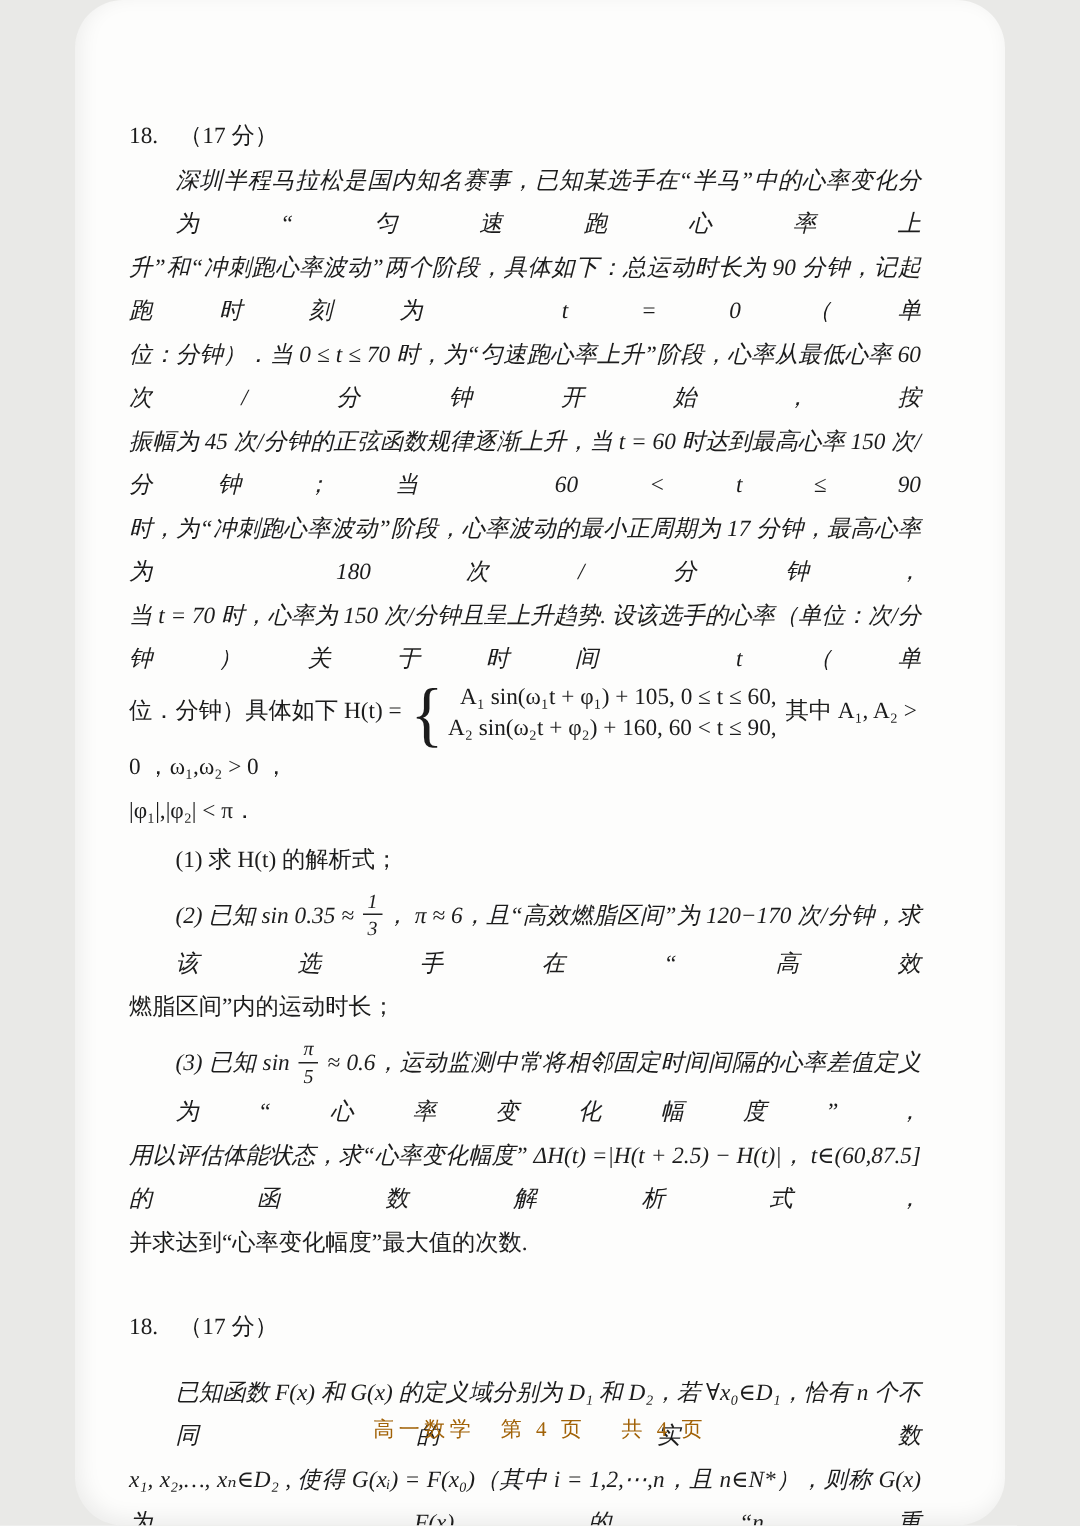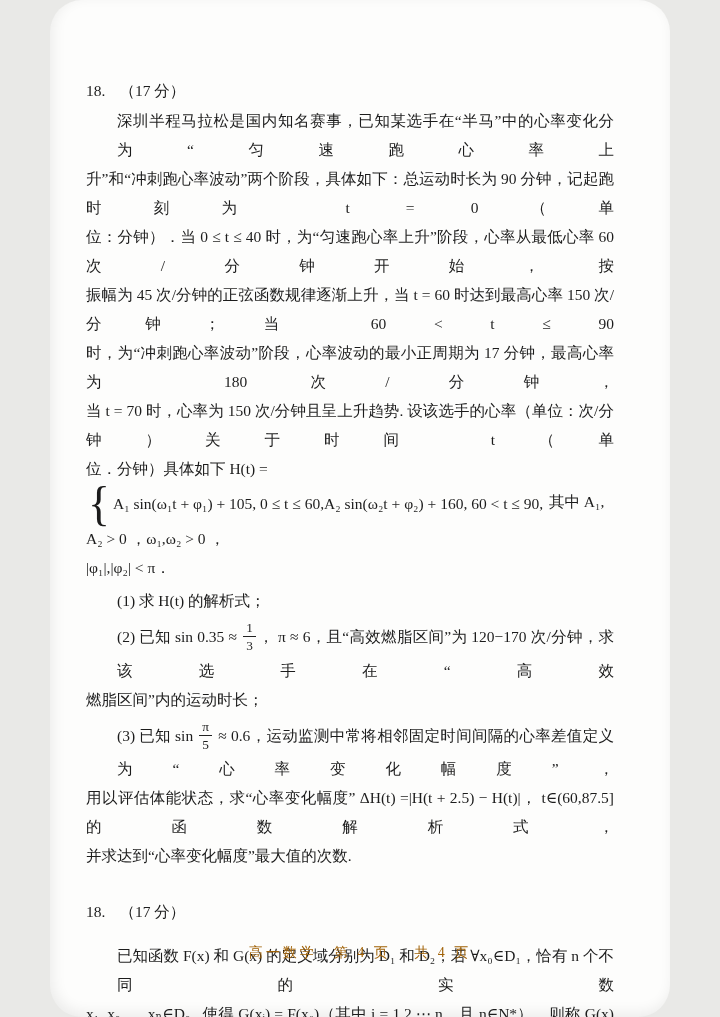--- a/index.html
+++ b/index.html
@@ -22,20 +22,21 @@
   .prob-head{line-height:30px;}
   .prob-num{margin-right:14px;}
   .line{
     line-height:29px;
     min-height:29px;
     text-align:left;
   }
   .line.j{
     text-align:justify;
     text-align-last:justify;
+    font-style:italic;
   }
   .line span{white-space:pre-wrap;}
   
   .frac{
     display:inline-flex;
     flex-direction:column;
     vertical-align:middle;
     text-align:center;
     font-size:0.86em;
     line-height:1.15;
@@ -54,22 +55,22 @@
   .cases .brace{
     font-size:2.95em;
     line-height:0.9;
     font-weight:400;
     margin-right:3px;
     transform:scaleY(1.05);
     display:inline-block;
   }
   .cases .rows{
     display:inline-flex;
-    flex-direction:row;
-    text-align:center;
+    flex-direction:column;
+    text-align:right;
     line-height:1.38;
   }
   .footer{
     position:absolute;
     left:0;right:0;
     top:944px;
     text-align:center;
     font-size:14px;
     letter-spacing:3px;
     color:#a16207;
@@ -81,21 +82,21 @@
 
 <div class="page">
 
   <section class="problem">
     <div class="prob-head">
       <span class="prob-num">18.</span><span>（17 分）</span>
     </div>
     <div>
         <div class="line j" style="padding-left: 2em;"><span>深圳半程马拉松是国内知名赛事，已知某选手在“半马”中的心率变化分为“匀速跑心率上</span></div>
         <div class="line j"><span>升”和“冲刺跑心率波动”两个阶段，具体如下：总运动时长为 90 分钟，记起跑时刻为 t = 0（单</span></div>
-        <div class="line j"><span>位：分钟）．当 0 ≤ t ≤ 40 时，为“匀速跑心率上升”阶段，心率从最低心率 60 次/分钟开始，按</span></div>
+        <div class="line j"><span>位：分钟）．当 0 ≤ t ≤ 70 时，为“匀速跑心率上升”阶段，心率从最低心率 60 次/分钟开始，按</span></div>
         <div class="line j"><span>振幅为 45 次/分钟的正弦函数规律逐渐上升，当 t = 60 时达到最高心率 150 次/分钟；当 60 &lt; t ≤ 90</span></div>
         <div class="line j"><span>时，为“冲刺跑心率波动”阶段，心率波动的最小正周期为 17 分钟，最高心率为 180 次/分钟，</span></div>
         <div class="line j"><span>当 t = 70 时，心率为 150 次/分钟且呈上升趋势. 设该选手的心率（单位：次/分钟）关于时间 t（单</span></div>
         <div class="line"><span>位．分钟）具体如下 H(t) = </span><span class="cases"><span class="brace">{</span><span class="rows"><span>A₁ sin(ω₁t + φ₁) + 105, 0 ≤ t ≤ 60,</span><span>A₂ sin(ω₂t + φ₂) + 160, 60 &lt; t ≤ 90,</span></span></span><span> 其中 A₁, A₂ &gt; 0 ，ω₁,ω₂ &gt; 0 ，</span></div>
         <div class="line"><span>|φ₁|,|φ₂| &lt; π．</span></div>
         <div class="line" style="padding-left: 2em; margin-top: 4px;"><span>(1) 求 H(t) 的解析式；</span></div>
         <div class="line j" style="padding-left: 2em; margin-top: 7px;"><span>(2) 已知 sin 0.35 ≈ </span><span class="frac"><span class="num">1</span><span class="den">3</span></span><span>， π ≈ 6，且“高效燃脂区间”为 120−170 次/分钟，求该选手在“高效</span></div>
         <div class="line"><span>燃脂区间”内的运动时长；</span></div>
         <div class="line j" style="padding-left: 2em; margin-top: 7px;"><span>(3) 已知 sin </span><span class="frac"><span class="num">π</span><span class="den">5</span></span><span> ≈ 0.6，运动监测中常将相邻固定时间间隔的心率差值定义为“心率变化幅度”，</span></div>
         <div class="line j"><span>用以评估体能状态，求“心率变化幅度” ΔH(t) =|H(t + 2.5) − H(t)|， t∈(60,87.5] 的函数解析式，</span></div>

